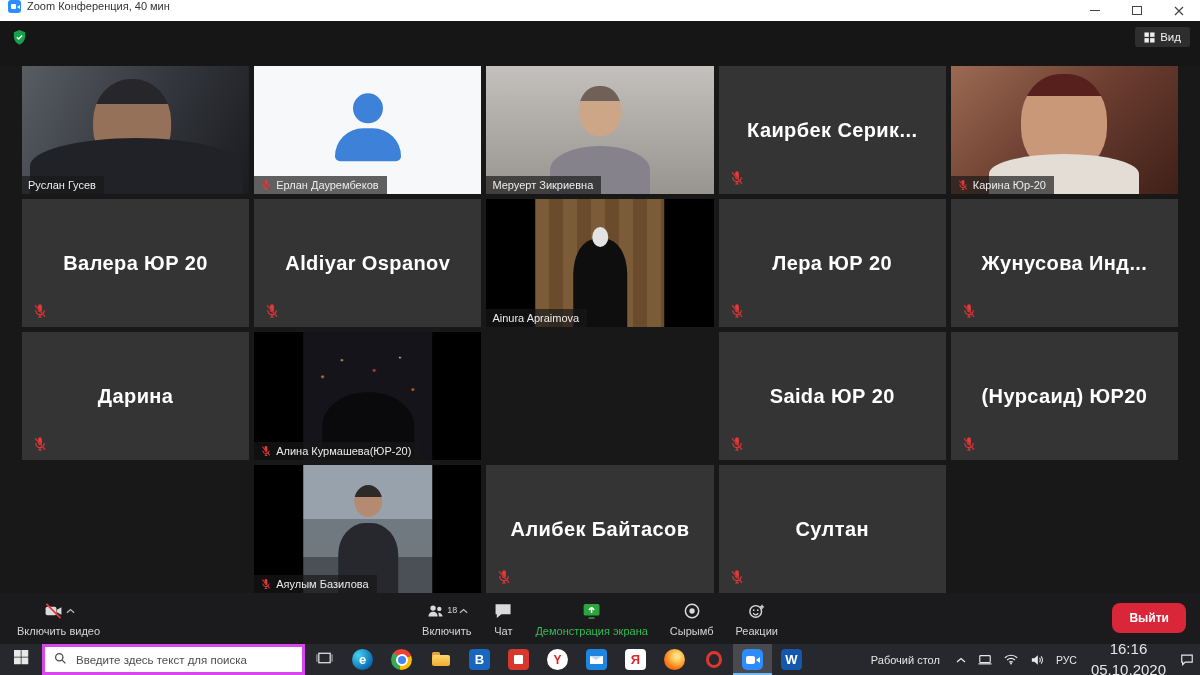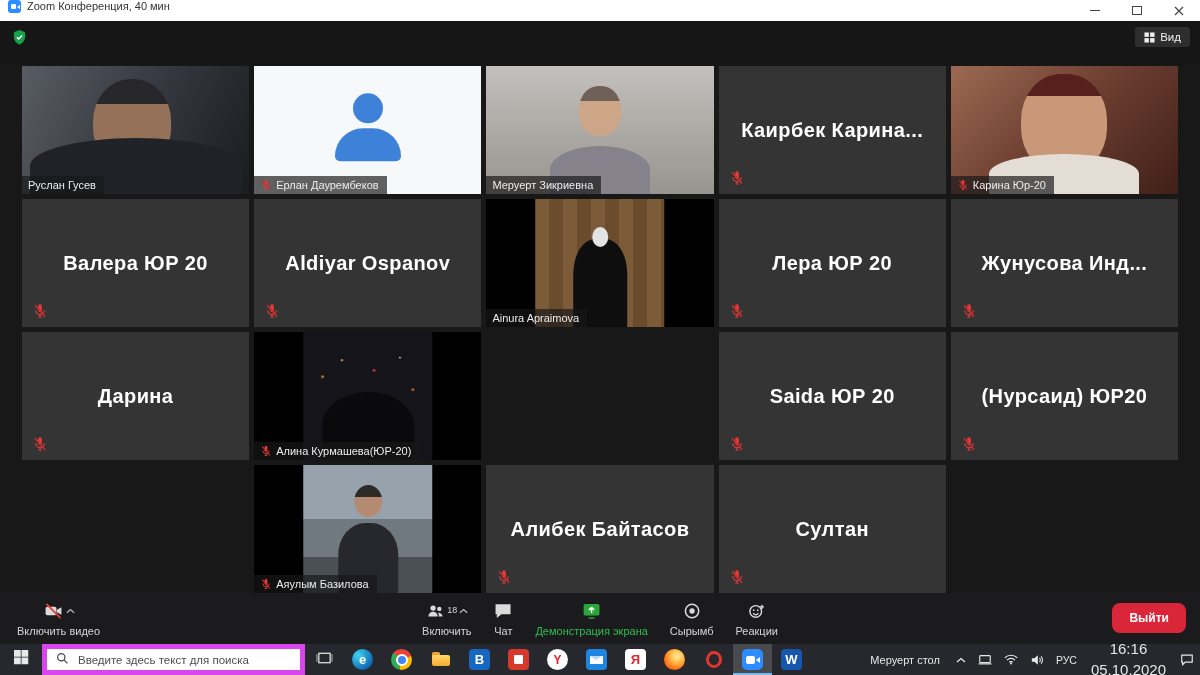--- a/index.html
+++ b/index.html
@@ -68,21 +68,21 @@
   .irow{display:flex;align-items:center;height:21px}
   .ticon svg,.chev svg{display:block}
   .chev{margin:0 0 0 2px}
   .badge{font-size:9px;color:#d5d5d5;margin:-2px 0 0 1px}
   .tbtn.share .tlabel{color:#2fbe52}
   .leave{position:absolute;right:14px;top:10px;height:30px;background:#d92639;border:none;border-radius:8px;color:#fff;font-size:12px;padding:0 17px;font-family:inherit;font-weight:bold}
 
   
   .taskbar{position:absolute;left:0;bottom:0;width:100%;height:31px;background:#26282d;display:flex;align-items:center}
   .start{width:42px;height:100%;display:flex;align-items:center;justify-content:center}
-  .searchbox{width:263px;height:100%;background:#fff;display:flex;align-items:center;gap:7px;padding:0 9px;box-sizing:border-box;border:5px solid #d946ef}
+  .searchbox{width:263px;height:100%;background:#fff;display:flex;align-items:center;gap:7px;padding:0 9px;box-sizing:border-box;border:3px solid #d946ef}
   .searchinput{flex:1;border:none;outline:none;background:transparent;font-size:11.5px;color:#333;font-family:inherit}
   .searchinput::placeholder{color:#4e4e4e}
   .taskview{width:38px;height:100%;display:flex;align-items:center;justify-content:center}
   .apps{display:flex;height:100%}
   .appslot{width:39px;height:100%;display:flex;align-items:center;justify-content:center}
   .appslot.active{background:rgba(255,255,255,.16);box-shadow:inset 0 -2px 0 #76b9f0}
   .ic{width:21px;height:21px;display:flex;align-items:center;justify-content:center;position:relative}
   .gl{font-size:13px;color:#fff;font-weight:bold}
   .edge .ic{border-radius:50%;background:radial-gradient(circle at 30% 30%,#41d4f2,#0b66b0 75%)}
   .ch .ic{border-radius:50%;background:conic-gradient(from -50deg,#ea4335 0 120deg,#fbbc05 120deg 240deg,#34a853 240deg 360deg)}
@@ -184,21 +184,21 @@
     </div>
 
     <div class="tile video v-meruert" style="grid-area:1/3">
       <div class="vid"></div>
       <div class="nlabel">
           <span>Меруерт Зикриевна</span>
         </div>
     </div>
 
     <div class="tile" style="grid-area:1/4">
-      <div class="center-name">Каирбек Карина...</div>
+      <div class="center-name">Каирбек Серик...</div>
       <span class="mic-corner">
           <svg class="mi" viewBox="0 0 24 24">
             <use href="#micoff"></use>
           </svg>
         </span>
     </div>
 
     <div class="tile video v-karina" style="grid-area:1/5">
       <div class="vid"></div>
       <div class="nlabel">
@@ -486,21 +486,21 @@
           <span class="ic"></span>
         </div>
       <div class="appslot word">
           <span class="ic">
             <span class="gl">W</span>
           </span>
         </div>
     </div>
     <div class="tray">
       <div class="seg desktopseg">
-          <span>Меруерт стол</span>
+          <span>Рабочий стол</span>
         </div>
       <div class="seg">
           <svg width="10" height="6" viewBox="0 0 10 6">
             <path d="M1 5l4-3.5L9 5" fill="none" stroke="#e8e8e8" stroke-width="1.3"></path>
           </svg>
         </div>
       <div class="seg">
           <svg width="14" height="11" viewBox="0 0 16 12">
             <rect x="2" y="1.5" width="12" height="8" rx="1" fill="none" stroke="#e8e8e8" stroke-width="1.3"></rect>
             <path d="M0.5 11h15" stroke="#e8e8e8" stroke-width="1.3"></path>

